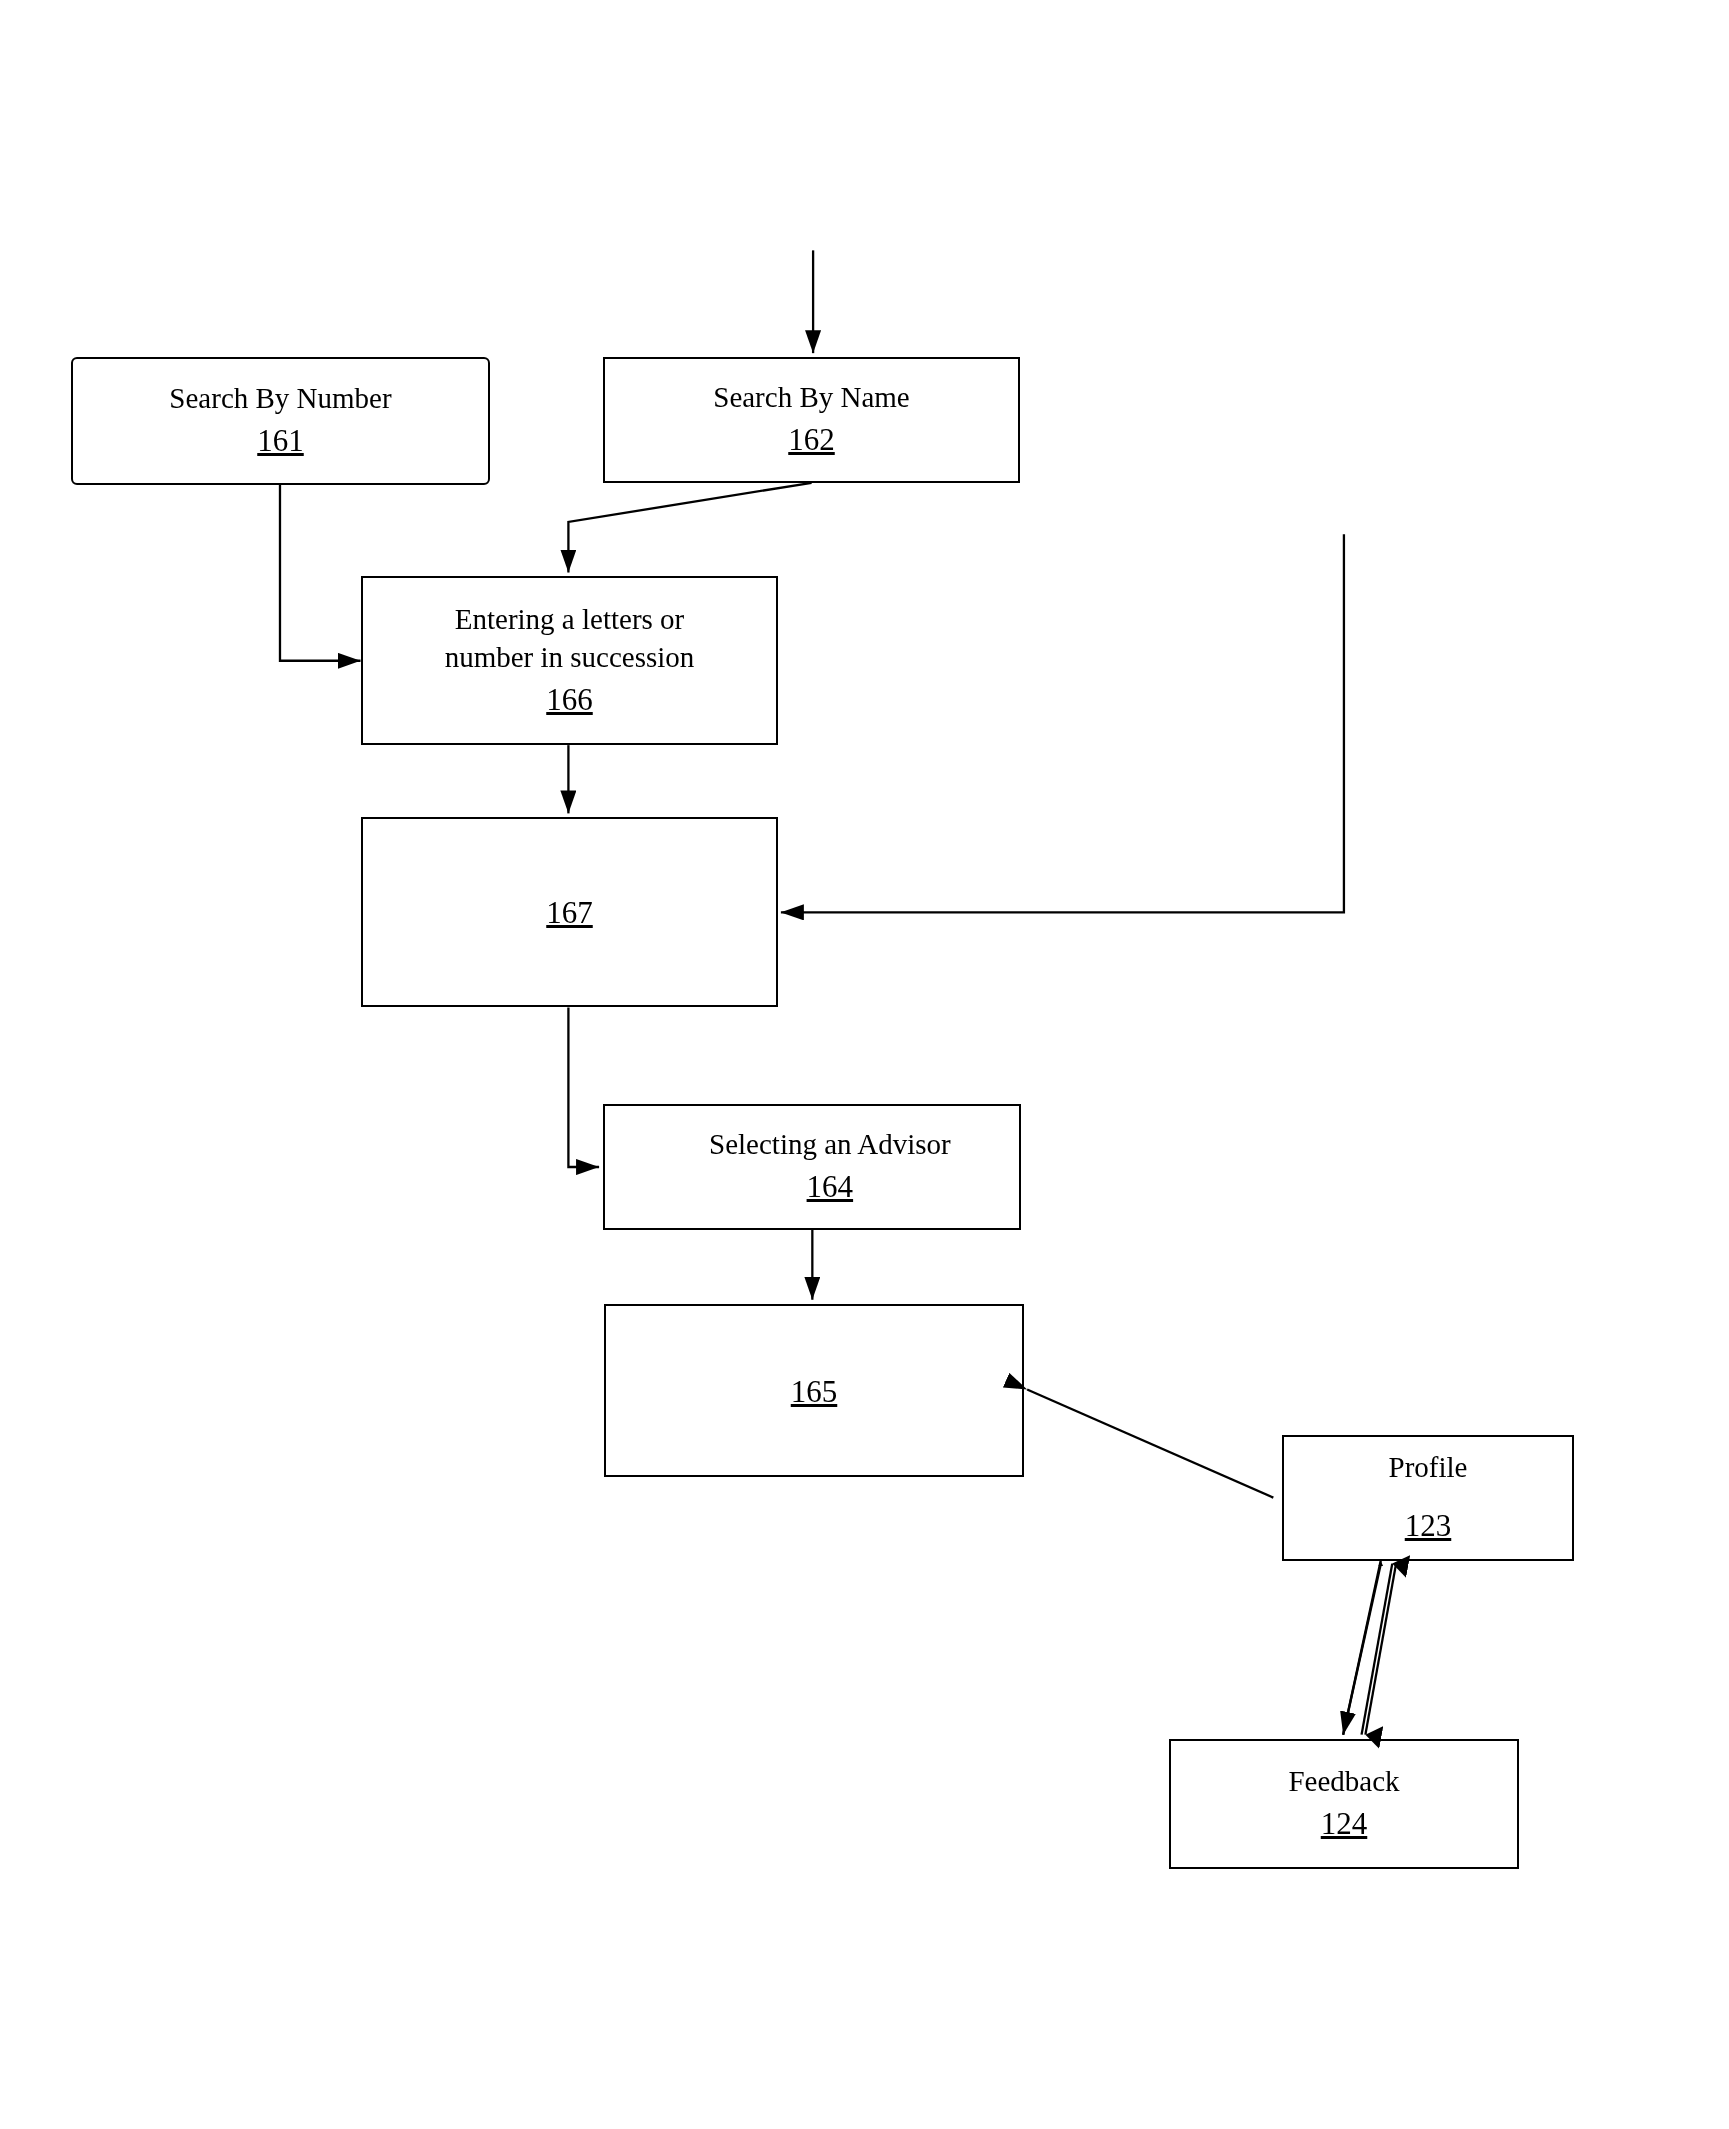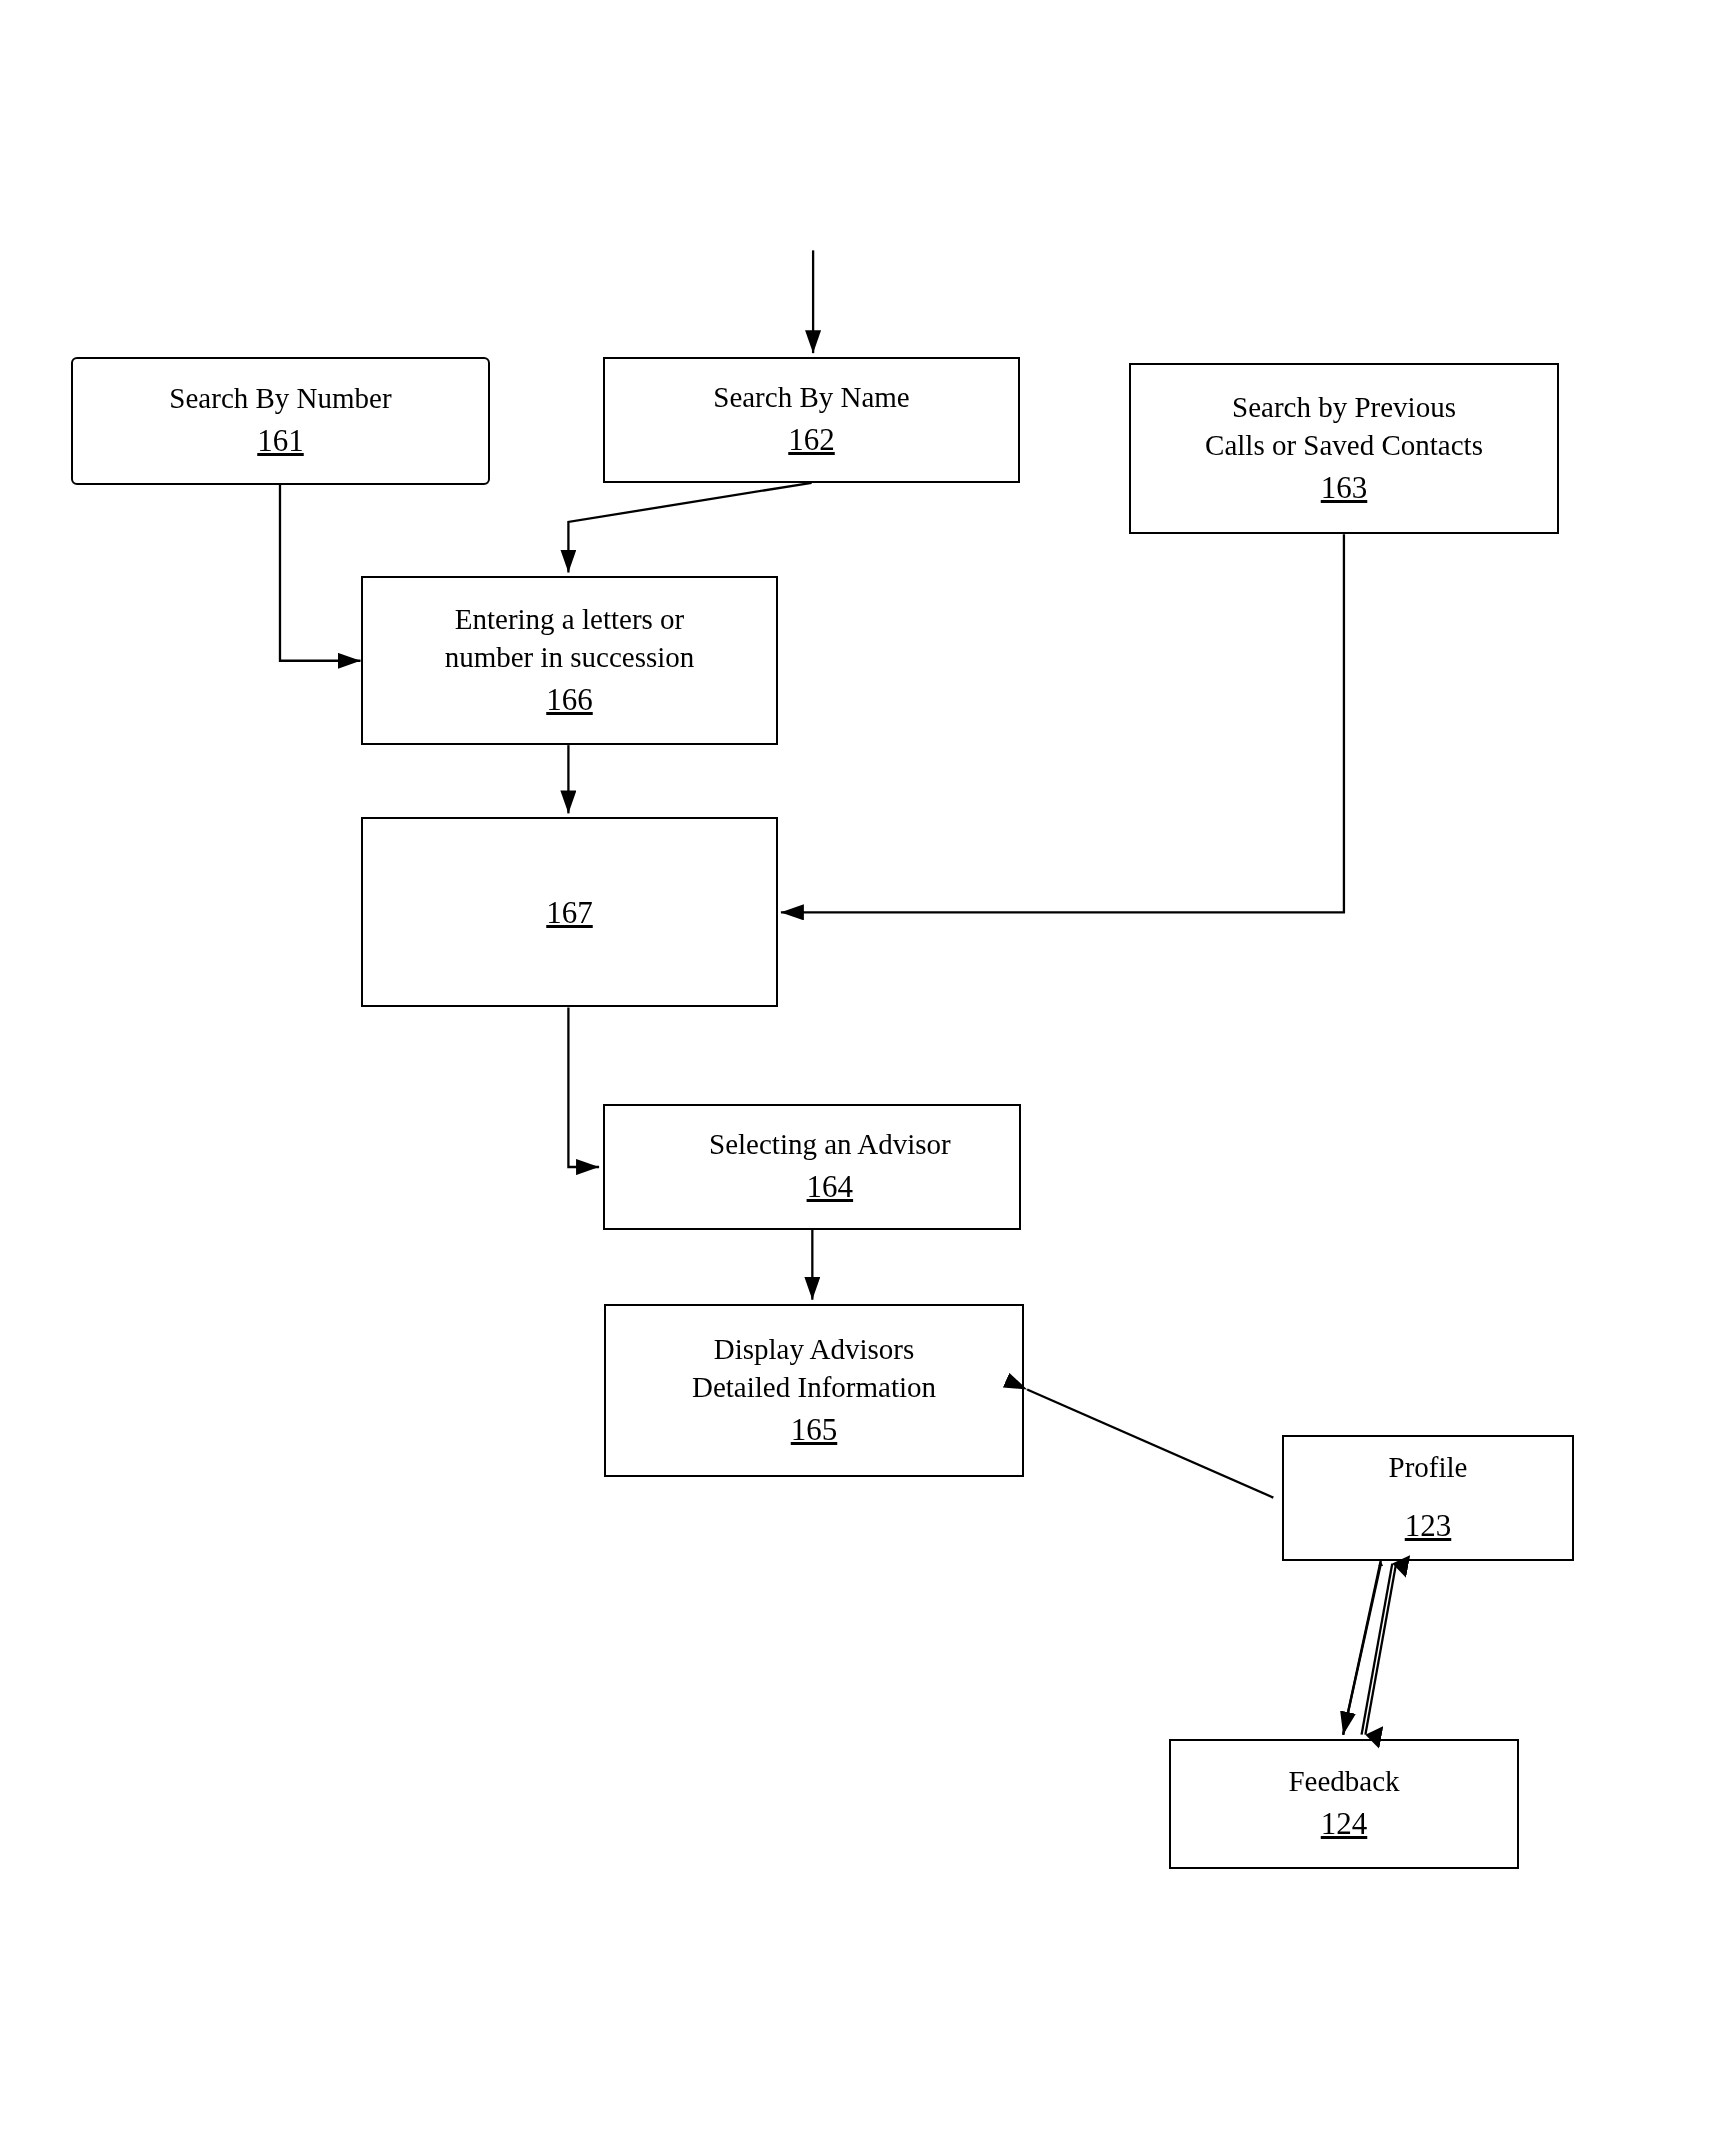--- a/index.html
+++ b/index.html
@@ -69,41 +69,36 @@
   <div class="box" style="left:71px; top:357px; width:419px; height:128px;border-radius:6px;">
     <span>Search By Number</span>
     <span class="ref">161</span>
   </div>
 
   <div class="box" style="left:603px; top:357px; width:417px; height:126px;">
     <span>Search By Name</span>
     <span class="ref">162</span>
   </div>
 
-  <div class="box" style="left:1129px; top:363px; width:430px; height:171px;">
-    <span>Search by Previous<br>Calls or Saved Contacts</span>
-    <span class="ref">163</span>
-  </div>
 
   <div class="box" style="left:361px; top:576px; width:417px; height:169px;">
     <span>Entering a letters or<br>number in succession</span>
     <span class="ref">166</span>
   </div>
 
   <div class="box" style="left:361px; top:817px; width:417px; height:190px;">
     <span class="ref">167</span>
   </div>
 
   <div class="box" style="left:603px; top:1104px; width:418px; height:126px;padding-left:48px;">
     <span>Selecting an Advisor</span>
     <span class="ref">164</span>
   </div>
 
   <div class="box" style="left:604px; top:1304px; width:420px; height:173px;">
-    <span>Display Advisors<br>Detailed Information</span>
     <span class="ref">165</span>
   </div>
 
   <div class="box" style="left:1282px; top:1435px; width:292px; height:126px;gap:16px;">
     <span>Profile</span>
     <span class="ref">123</span>
   </div>
 
   <div class="box" style="left:1169px; top:1739px; width:350px; height:130px;">
     <span>Feedback</span>

